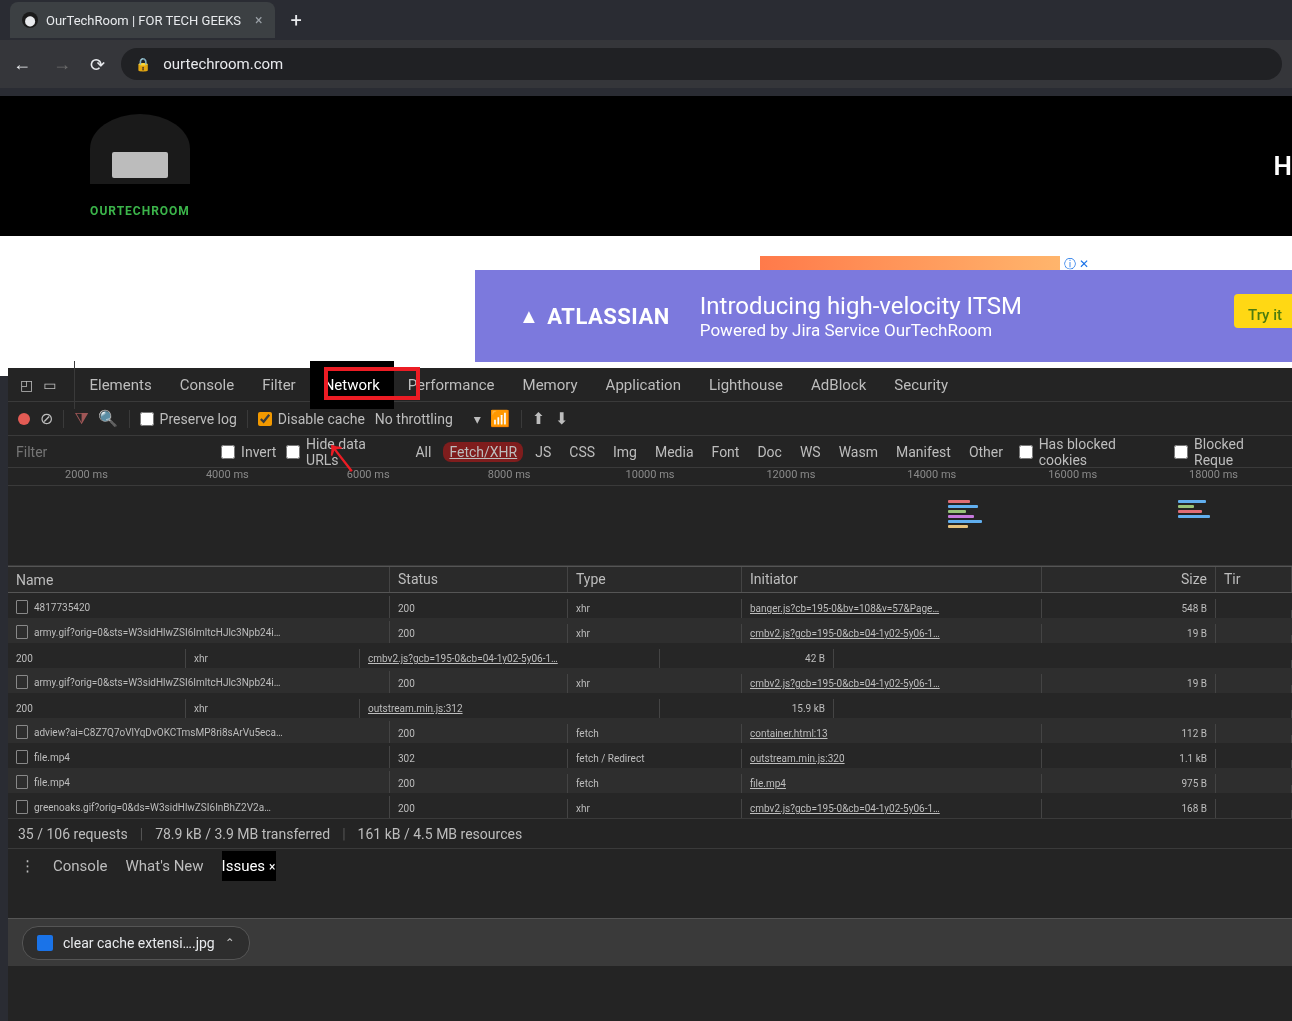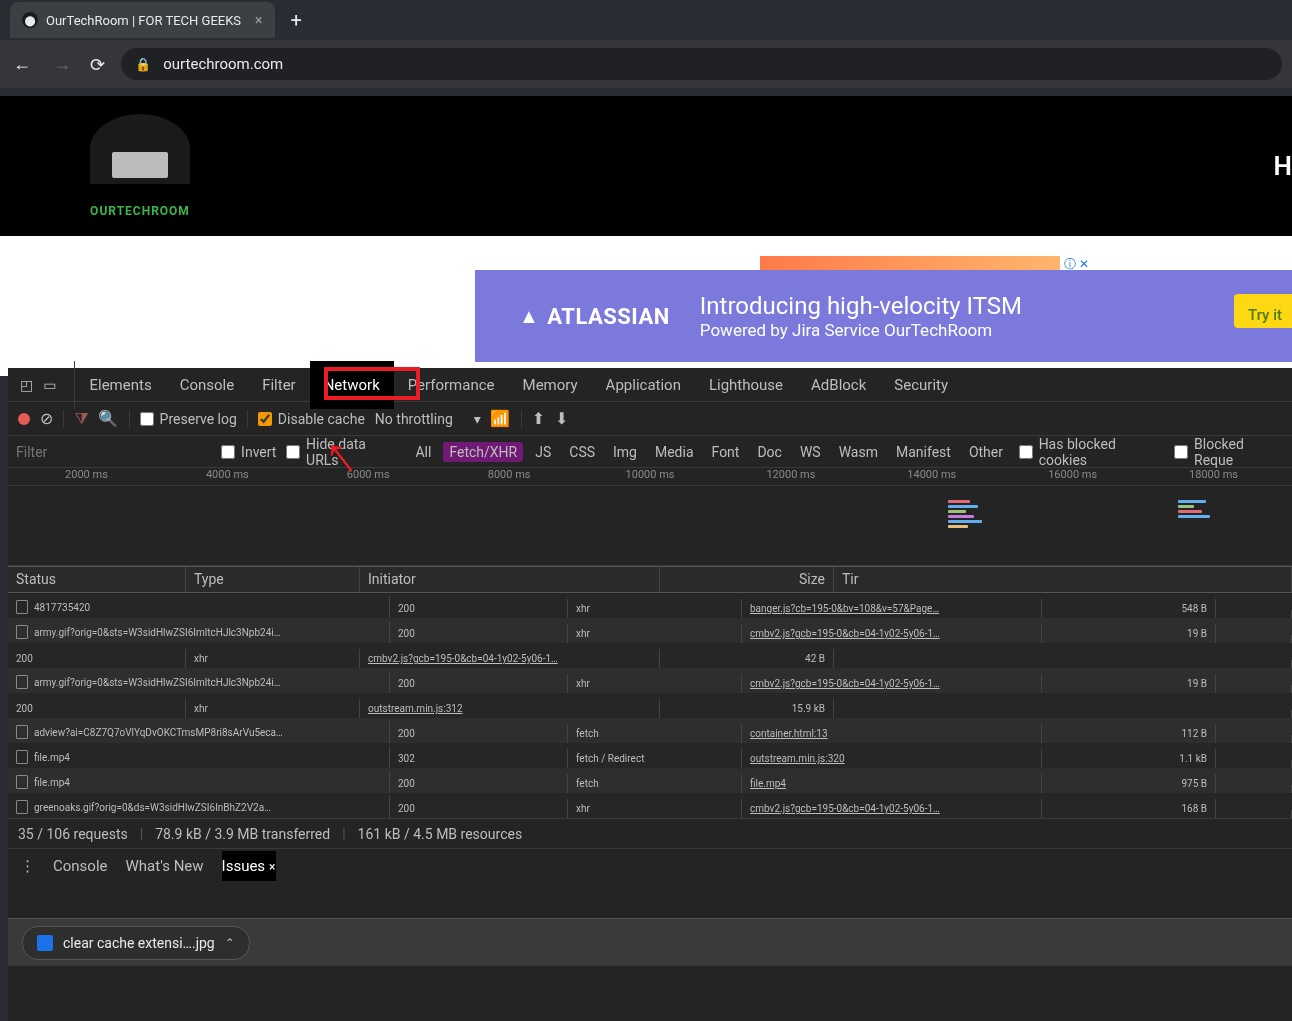--- a/index.html
+++ b/index.html
@@ -56,21 +56,21 @@
 .tb-icon.grey { color: #bdbdbd; }
 .tb-sep { width: 1px; height: 18px; background: #3a3a3a; }
 .chk { display: inline-flex; align-items: center; gap: 6px; color: #bdbdbd; }
 .chk input { width: 14px; height: 14px; accent-color: #f29900; }
 .chk.unchecked input { accent-color: #6e6e6e; }
 .throttle { display: flex; align-items: center; gap: 21px; }
 
 .dt-filter { display: flex; align-items: center; height: 32px; border-bottom: 1px solid #3a3a3a; padding: 0 8px; gap: 10px; font-size: 14px; }
 .dt-filter input[type=text] { background: transparent; border: none; color: #bdbdbd; font-size: 14px; width: 200px; outline: none; }
 .ftype { padding: 2px 6px; cursor: pointer; }
-.ftype.sel { background: #701a75; border-radius: 3px; }
+.ftype.sel { background: #7f1d1d; border-radius: 8px; text-decoration: underline; }
 
 .timeline-row { display: flex; height: 18px; border-bottom: 1px solid #3a3a3a; font-size: 11px; color: #8a8a8a; padding: 0 8px; }
 .timeline-row span { flex: 1; text-align: center; }
 .overview { height: 80px; border-bottom: 1px solid #3a3a3a; position: relative; }
 .ov-burst { position: absolute; top: 12px; width: 40px; height: 56px; }
 .ov-burst .line { height: 3px; margin: 2px 0; border-radius: 1px; }
 
 .net-table { border-top: 1px solid #555; }
 .nt-header { display: flex; background: #2a2a2a; border-bottom: 1px solid #555; height: 26px; font-size: 14px; }
 .nt-header > div, .nt-row > div { padding: 4px 8px; border-right: 1px solid #444; overflow: hidden; text-overflow: ellipsis; white-space: nowrap; }
@@ -254,20 +254,21 @@
     <div class="ov-burst" style="left:1170px;">
       <div class="line" style="background:#61afef;width:28px"></div>
         <div class="line" style="background:#98c379;width:16px"></div>
         <div class="line" style="background:#e06c75;width:24px"></div>
         <div class="line" style="background:#61afef;width:32px"></div>
     </div>
   </div>
 
   <div class="net-table">
     <div class="nt-header">
+      <div class="col-name">Name</div>
       <div class="col-status">Status</div>
       <div class="col-type">Type</div>
       <div class="col-init">Initiator</div>
       <div class="col-size">Size</div>
       <div class="col-time">Tir</div>
     </div>
     <div id="rows-host">
         <div class="nt-row">
           <div class="col-name">
             <span class="doc-icon"></span>

